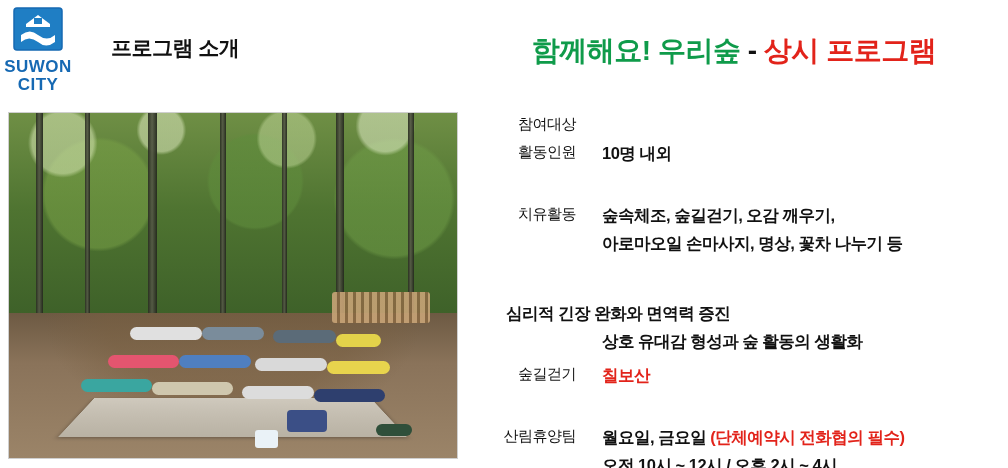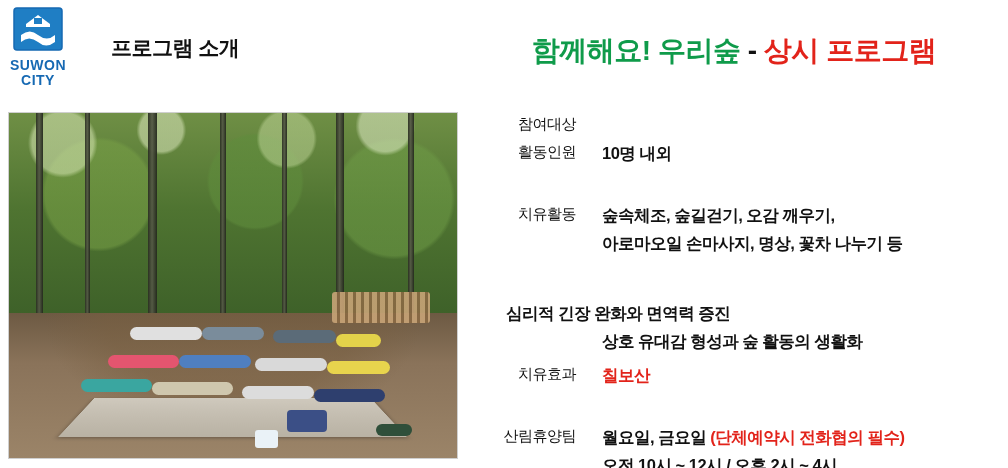--- a/index.html
+++ b/index.html
@@ -34,21 +34,21 @@
     flex-direction: column;
     align-items: center;
   }
   .logo-mark {
     width: 52px;
     height: 52px;
     position: relative;
   }
   .logo-text {
     margin-top: 2px;
-    font-size: 14px;
+    font-size: 17px;
     font-weight: bold;
     color: #1669b3;
     line-height: 1.05;
     text-align: center;
     letter-spacing: 0.5px;
   }
   .section-title {
     position: absolute;
     left: 84px;
     top: 34px;
@@ -268,21 +268,21 @@
   <div class="row tight">
     <div class="value">
       <span class="black">심리적 긴장 완화와 면역력 증진</span>
     </div>
   </div>
   <div class="value sub">상호 유대감 형성과 숲 활동의 생활화</div>
 
   <div class="gap-small"></div>
 
   <div class="row">
-    <div class="label">치유효과</div>
+    <div class="label">숲길걷기</div>
     <div class="value">
       <span class="red">칠보산</span>
     </div>
   </div>
 
   <div class="row tight">
     <div class="label">산림휴양팀</div>
     <div class="value">
       <span class="black">월요일, 금요일</span>
       <span class="red">(단체예약시 전화협의 필수)</span>

